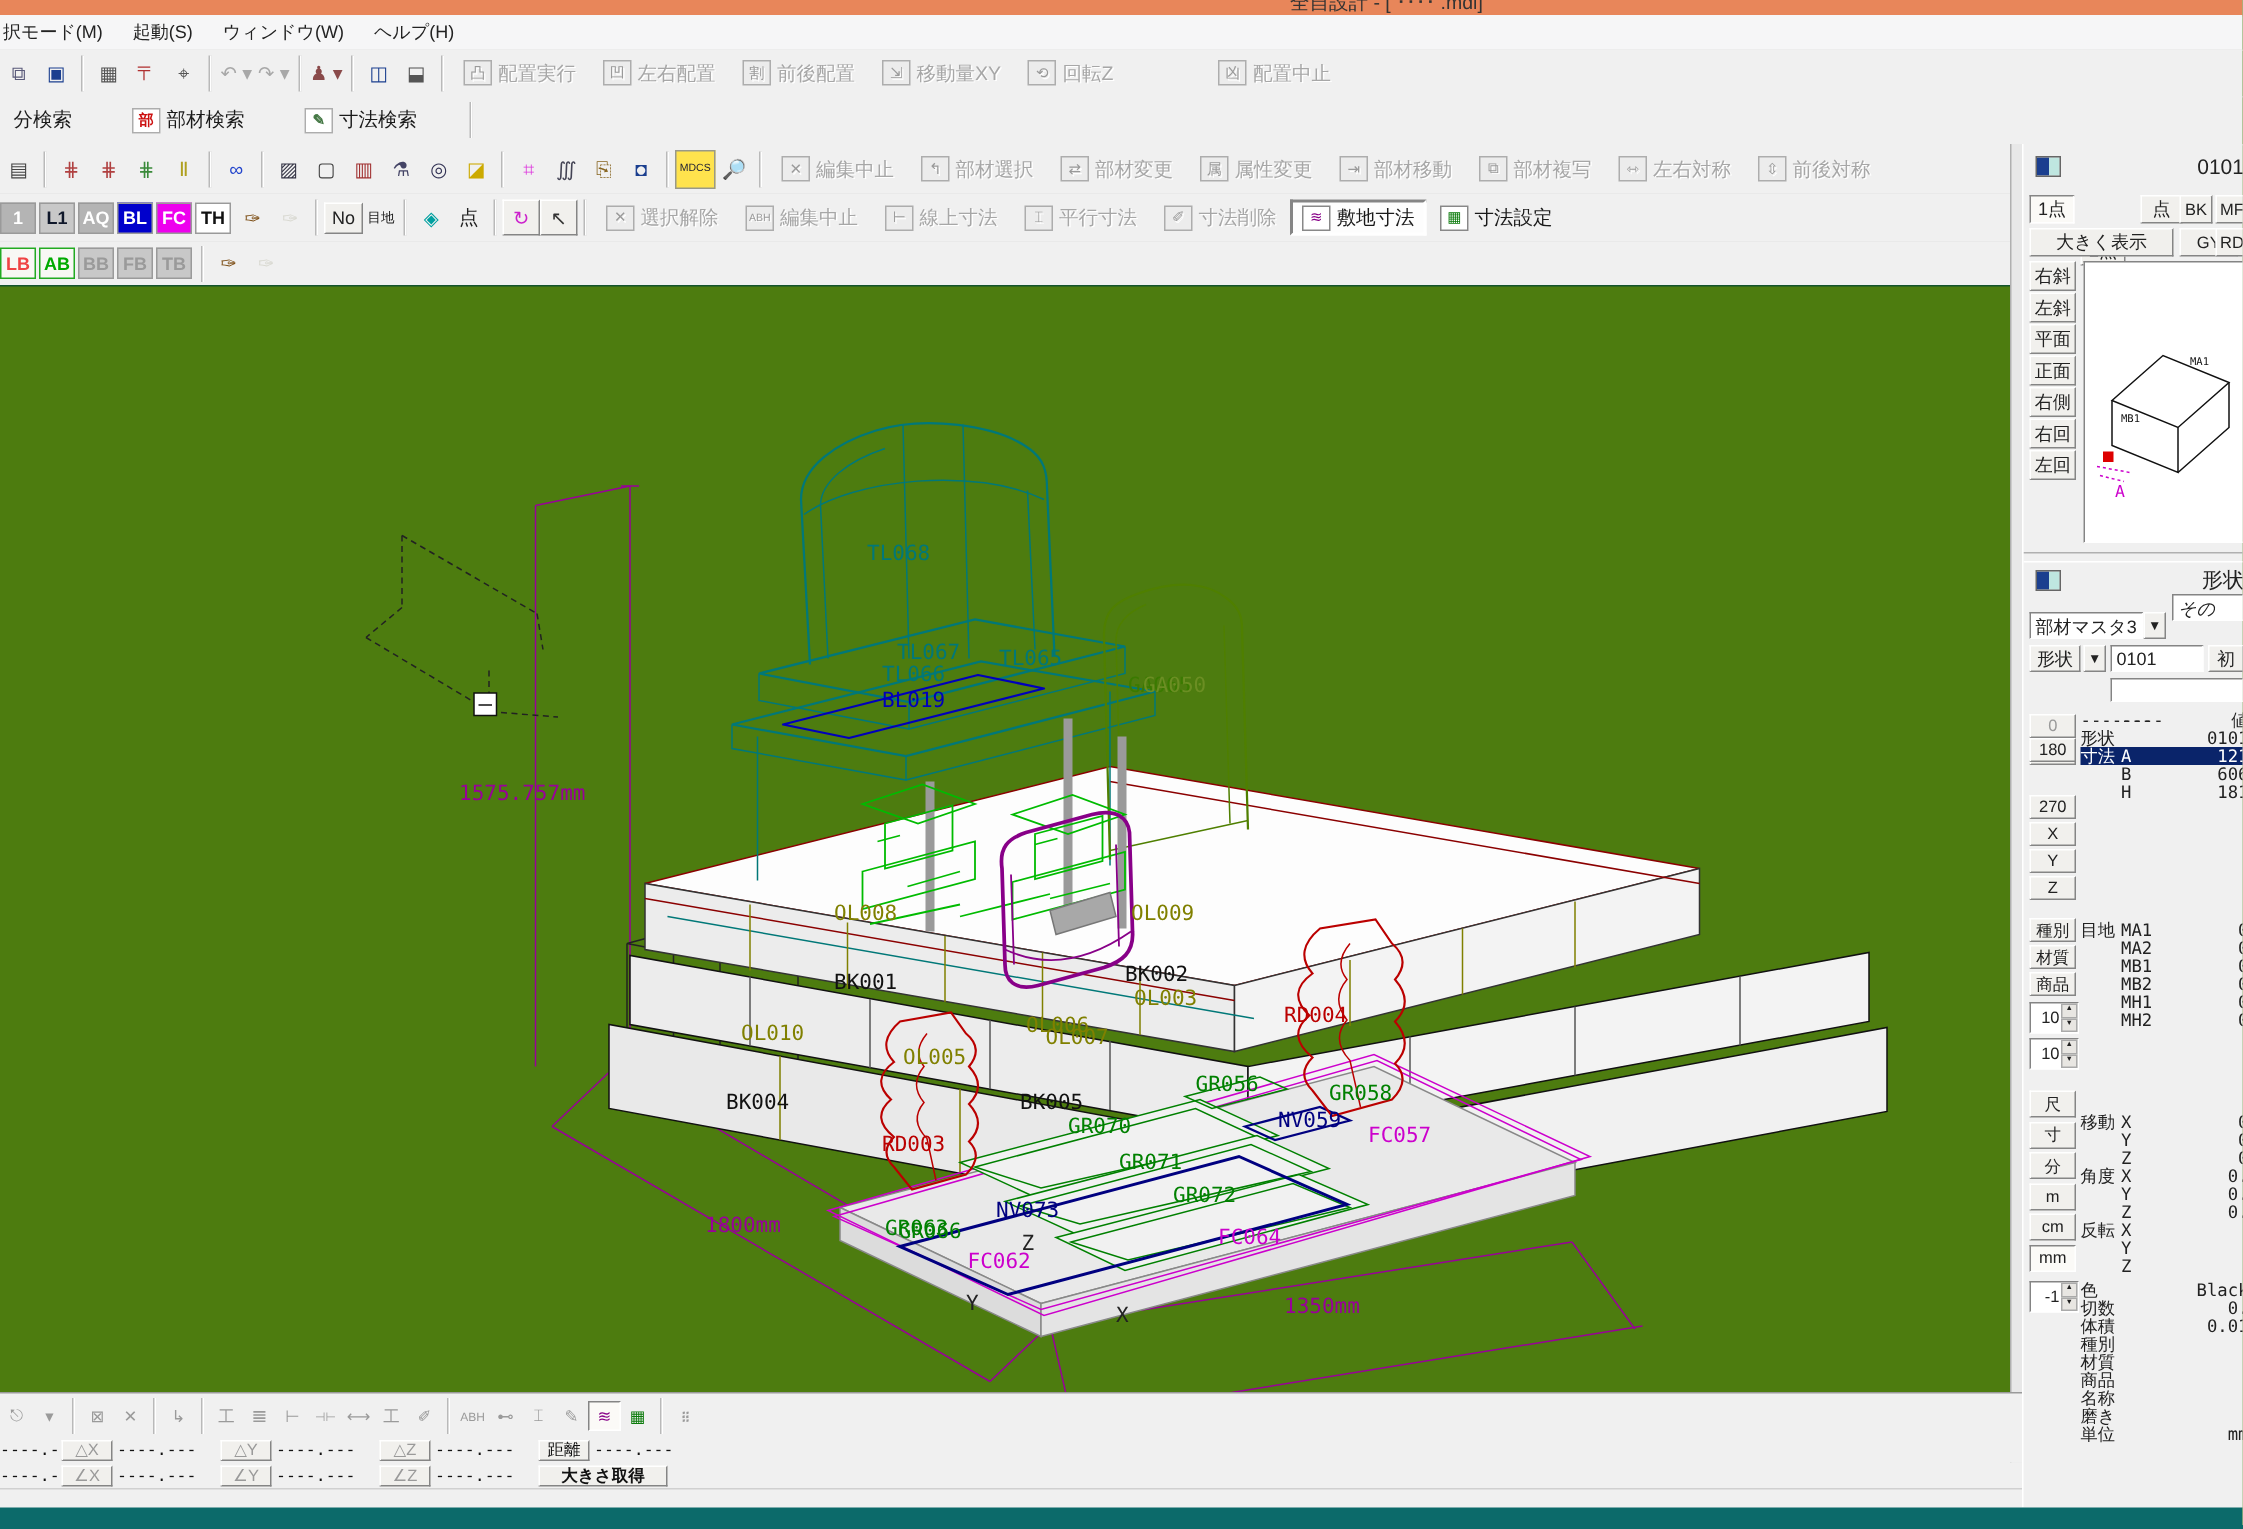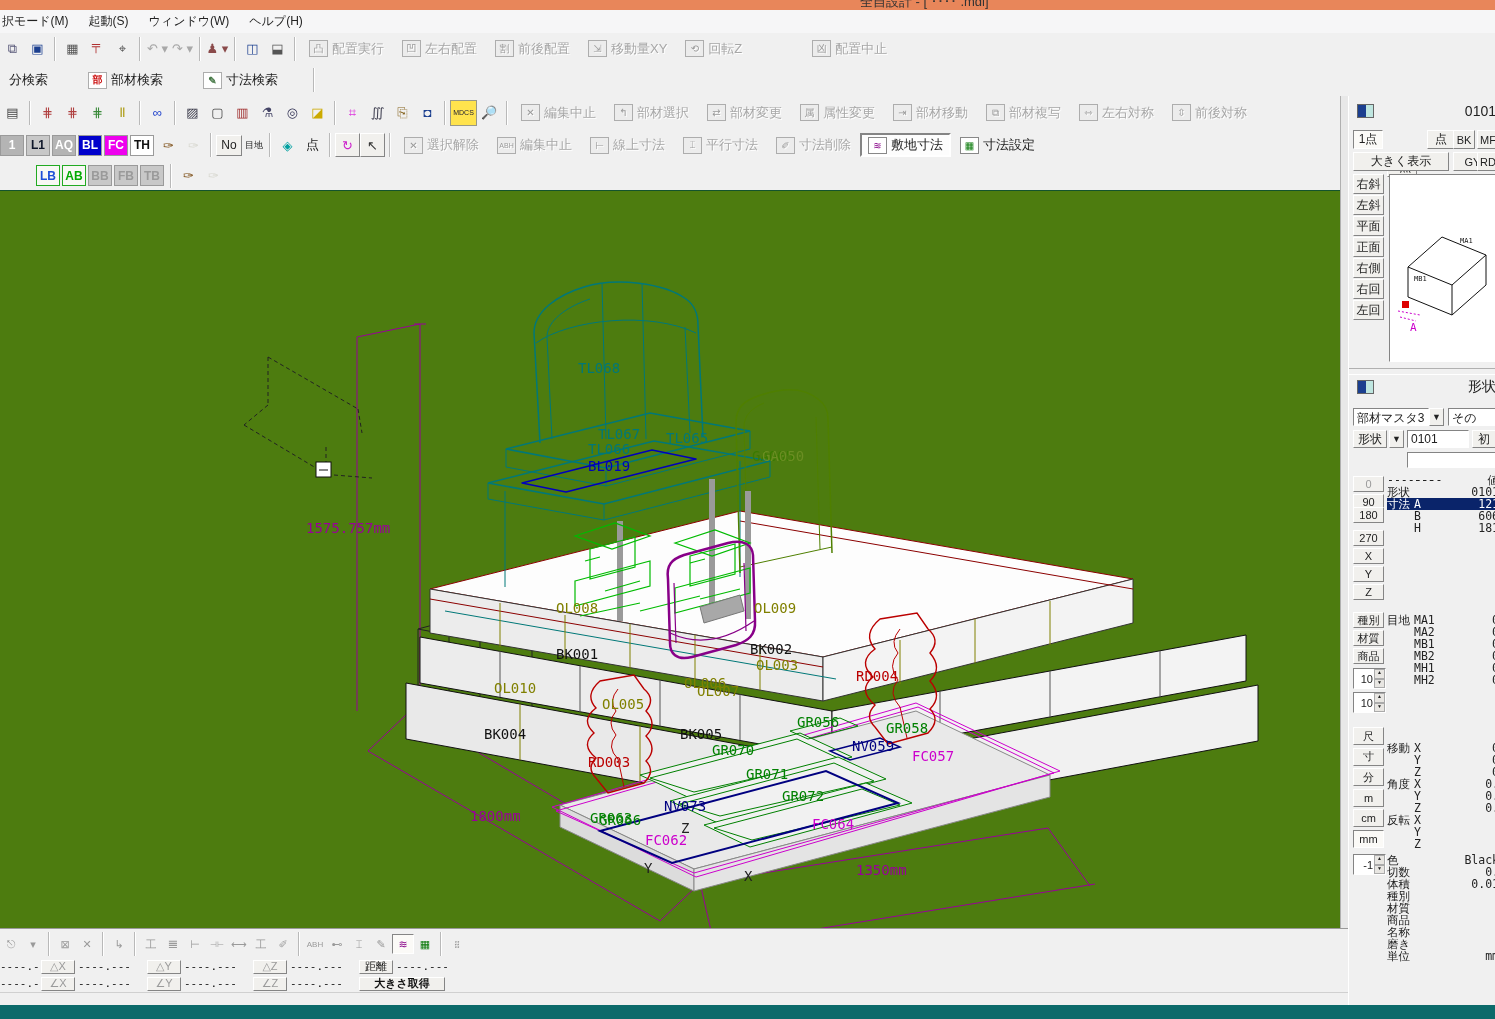--- a/index.html
+++ b/index.html
@@ -231,21 +231,21 @@
     <div class="tbtn blk press">
       <span class="g" style="color: rgb(136, 0, 136); border-color: rgb(136, 136, 136); background: rgb(255, 255, 255);">≋</span>
       <span>敷地寸法</span>
     </div>
     <div class="tbtn blk">
       <span class="g" style="color: rgb(10, 122, 10); border-color: rgb(136, 136, 136); background: rgb(255, 255, 255);">▦</span>
       <span>寸法設定</span>
     </div>
   </div>
 <div class="abs tb" id="tb5" style="left:0;top:161px;width:1348px;height:29px;border-bottom:none;">
-    <div class="lt b3" style="color: #1d4ed8; background: rgb(248, 248, 244); border-color: rgb(34, 170, 34); margin-left: 36px;">LB</div>
+    <div class="lt b3" style="color: #ef4444; background: rgb(248, 248, 244); border-color: rgb(34, 170, 34);">LB</div>
     <div class="lt b3" style="color: rgb(0, 170, 0); background: rgb(248, 248, 244); border-color: rgb(34, 170, 34);">AB</div>
     <div class="lt" style="color: rgb(154, 154, 154); background: rgb(200, 200, 200);">BB</div>
     <div class="lt" style="color: rgb(154, 154, 154); background: rgb(200, 200, 200);">FB</div>
     <div class="lt" style="color: rgb(154, 154, 154); background: rgb(200, 200, 200);">TB</div>
     <div class="sep"></div>
     <div class="ibox" style="color: rgb(122, 74, 16);">✑</div>
     <div class="ibox" style="color: rgb(216, 216, 208);">✑</div>
   </div>
 
 <div class="abs canvas">
@@ -451,29 +451,29 @@
     </svg>
   </div>
   <div class="abs" style="left:0;top:272px;width:147px;height:5px;border-top:1px solid #b0b0b0;border-bottom:1px solid #fff;"></div>
   <div class="rp-mini" style="top:280px;">
     <div class="rp-ico"></div>
     <div class="rp-title">形状</div>
   </div>
   <div id="rp-mid">
       <div class="rp-field" style="position: absolute; left: 4px; top: 312px; width: 76px; height: 18px;">部材マスタ3</div>
       <div class="b3 darr" style="position: absolute; left: 80px; top: 312px; width: 15px; height: 18px;">▼</div>
-      <div class="rp-field" style="position: absolute; left: 99px; top: 312px; width: 48px; height: 18px;">その</div>
+      <div class="rp-field" style="position: absolute; left: 99px; top: 300px; width: 48px; height: 18px; font-style: italic;">その</div>
       <div class="b3" style="position: absolute; left: 4px; top: 334px; width: 34px; height: 18px; font-size: 12px;">形状</div>
       <div class="b3 darr" style="position: absolute; left: 40px; top: 334px; width: 15px; height: 18px;">▼</div>
       <div class="rp-field" style="position: absolute; left: 58px; top: 334px; width: 62px; height: 18px;">0101</div>
       <div class="b3" style="position: absolute; left: 123px; top: 334px; width: 24px; height: 18px; font-size: 12px;">初</div>
       <div class="rp-field" style="position: absolute; left: 58px; top: 356px; width: 89px; height: 16px;"></div>
       <div class="b3" style="position: absolute; left: 4px; top: 380px; width: 31px; height: 16px; font-size: 11px; color: rgb(154, 154, 154);">0</div>
       <div class="b3" style="position: absolute; left: 4px; top: 398px; width: 31px; height: 16px; font-size: 11px;">90</div>
-      <div class="b3" style="position: absolute; left: 4px; top: 411px; width: 31px; height: 16px; font-size: 11px;">180</div>
+      <div class="b3" style="position: absolute; left: 4px; top: 396px; width: 31px; height: 16px; font-size: 11px;">180</div>
       <div class="b3" style="position: absolute; left: 4px; top: 434px; width: 31px; height: 16px; font-size: 11px;">270</div>
       <div class="b3" style="position: absolute; left: 4px; top: 452px; width: 31px; height: 16px; font-size: 11px;">X</div>
       <div class="b3" style="position: absolute; left: 4px; top: 470px; width: 31px; height: 16px; font-size: 11px;">Y</div>
       <div class="b3" style="position: absolute; left: 4px; top: 488px; width: 31px; height: 16px; font-size: 11px;">Z</div>
       <div class="b3" style="position: absolute; left: 4px; top: 516px; width: 31px; height: 16px; font-size: 11px;">種別</div>
       <div class="b3" style="position: absolute; left: 4px; top: 534px; width: 31px; height: 16px; font-size: 11px;">材質</div>
       <div class="b3" style="position: absolute; left: 4px; top: 552px; width: 31px; height: 16px; font-size: 11px;">商品</div>
       <div class="spin" style="top: 572px;">
         <span class="sv">10</span>
         <div class="sb">

